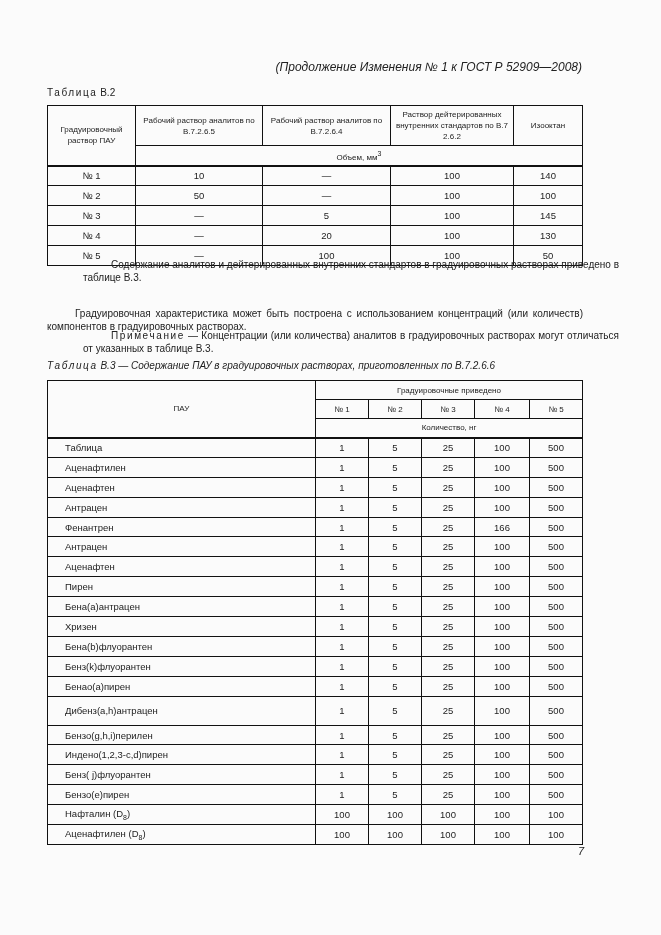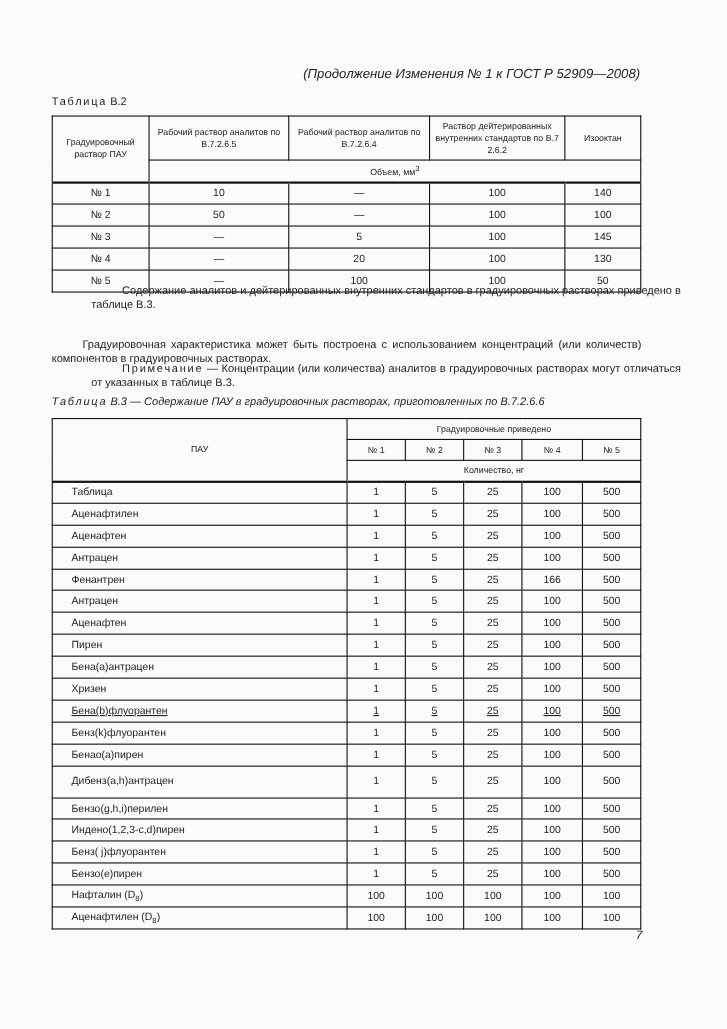--- a/index.html
+++ b/index.html
@@ -203,21 +203,21 @@
         <td>500</td>
       </tr>
       <tr style="height: 19.9px;">
         <td class="name"><span>Хризен</span></td>
         <td>1</td>
         <td>5</td>
         <td>25</td>
         <td>100</td>
         <td>500</td>
       </tr>
-      <tr style="height: 19.9px; text-decoration: underline;">
+      <tr style="height: 19.9px;">
         <td class="name"><span>Бена(b)флуорантен</span></td>
         <td>1</td>
         <td>5</td>
         <td>25</td>
         <td>100</td>
         <td>500</td>
       </tr>
       <tr style="height: 19.9px;">
         <td class="name"><span>Бенз(k)флуорантен</span></td>
         <td>1</td>

